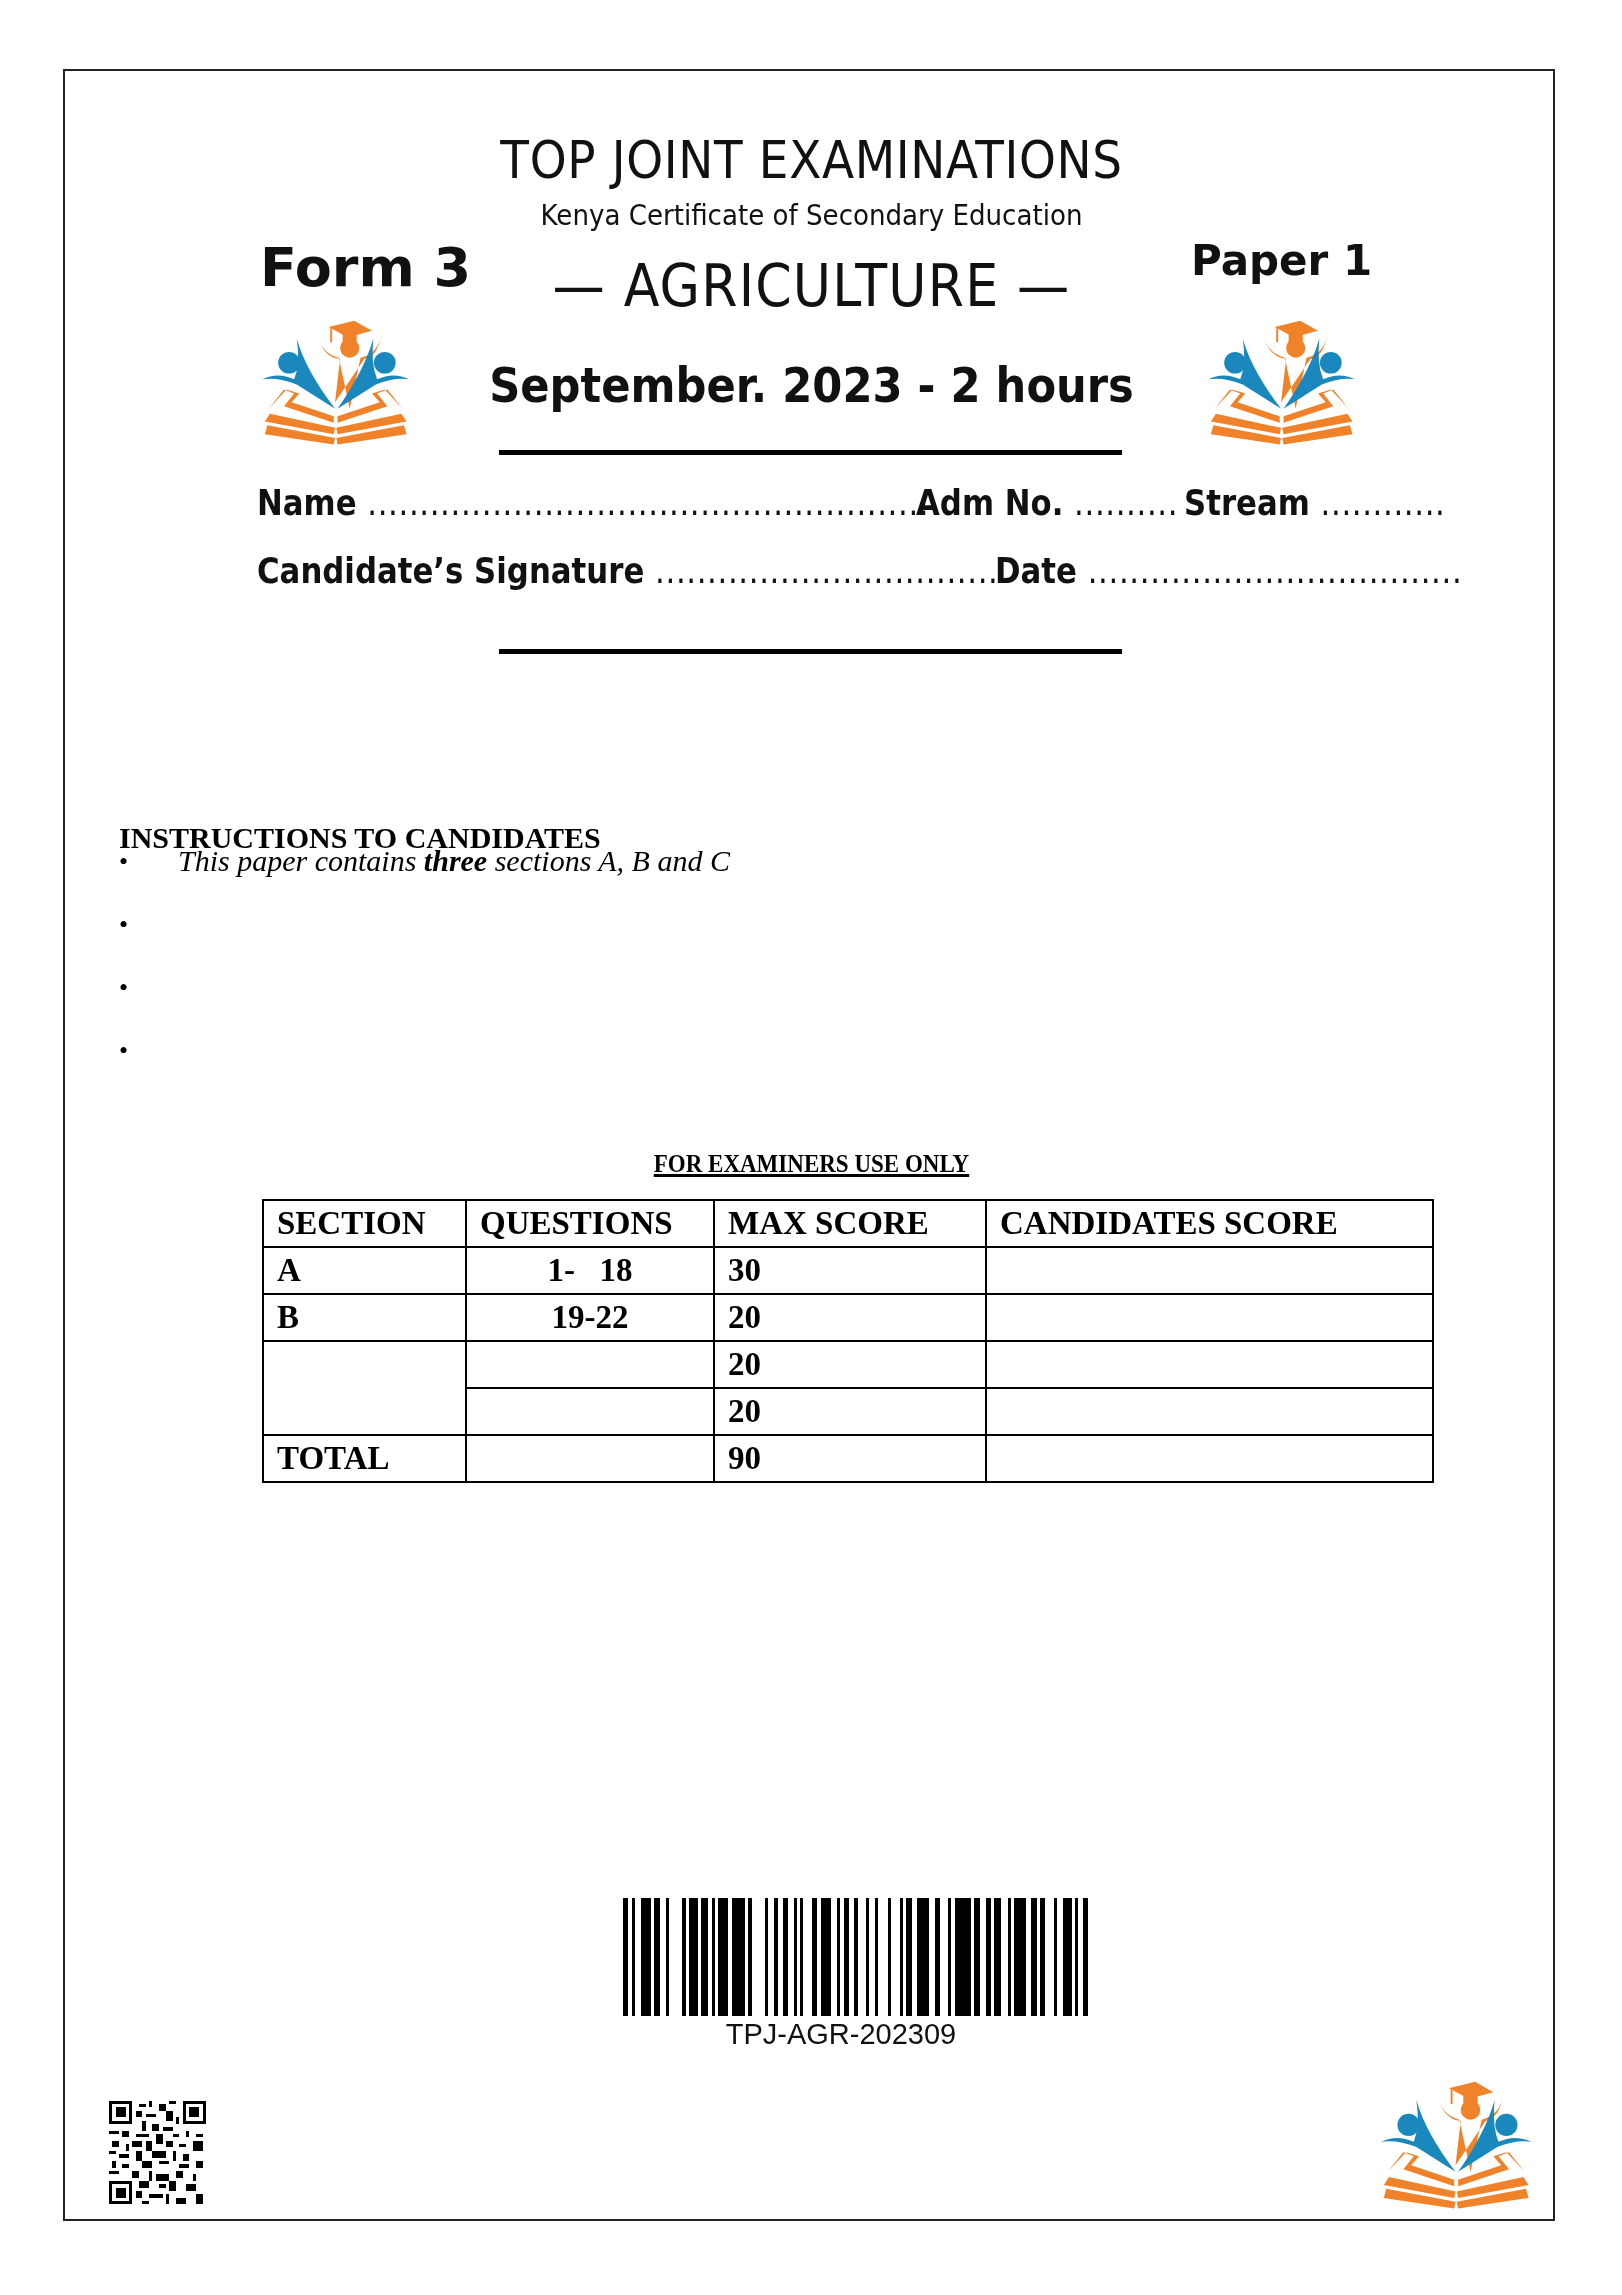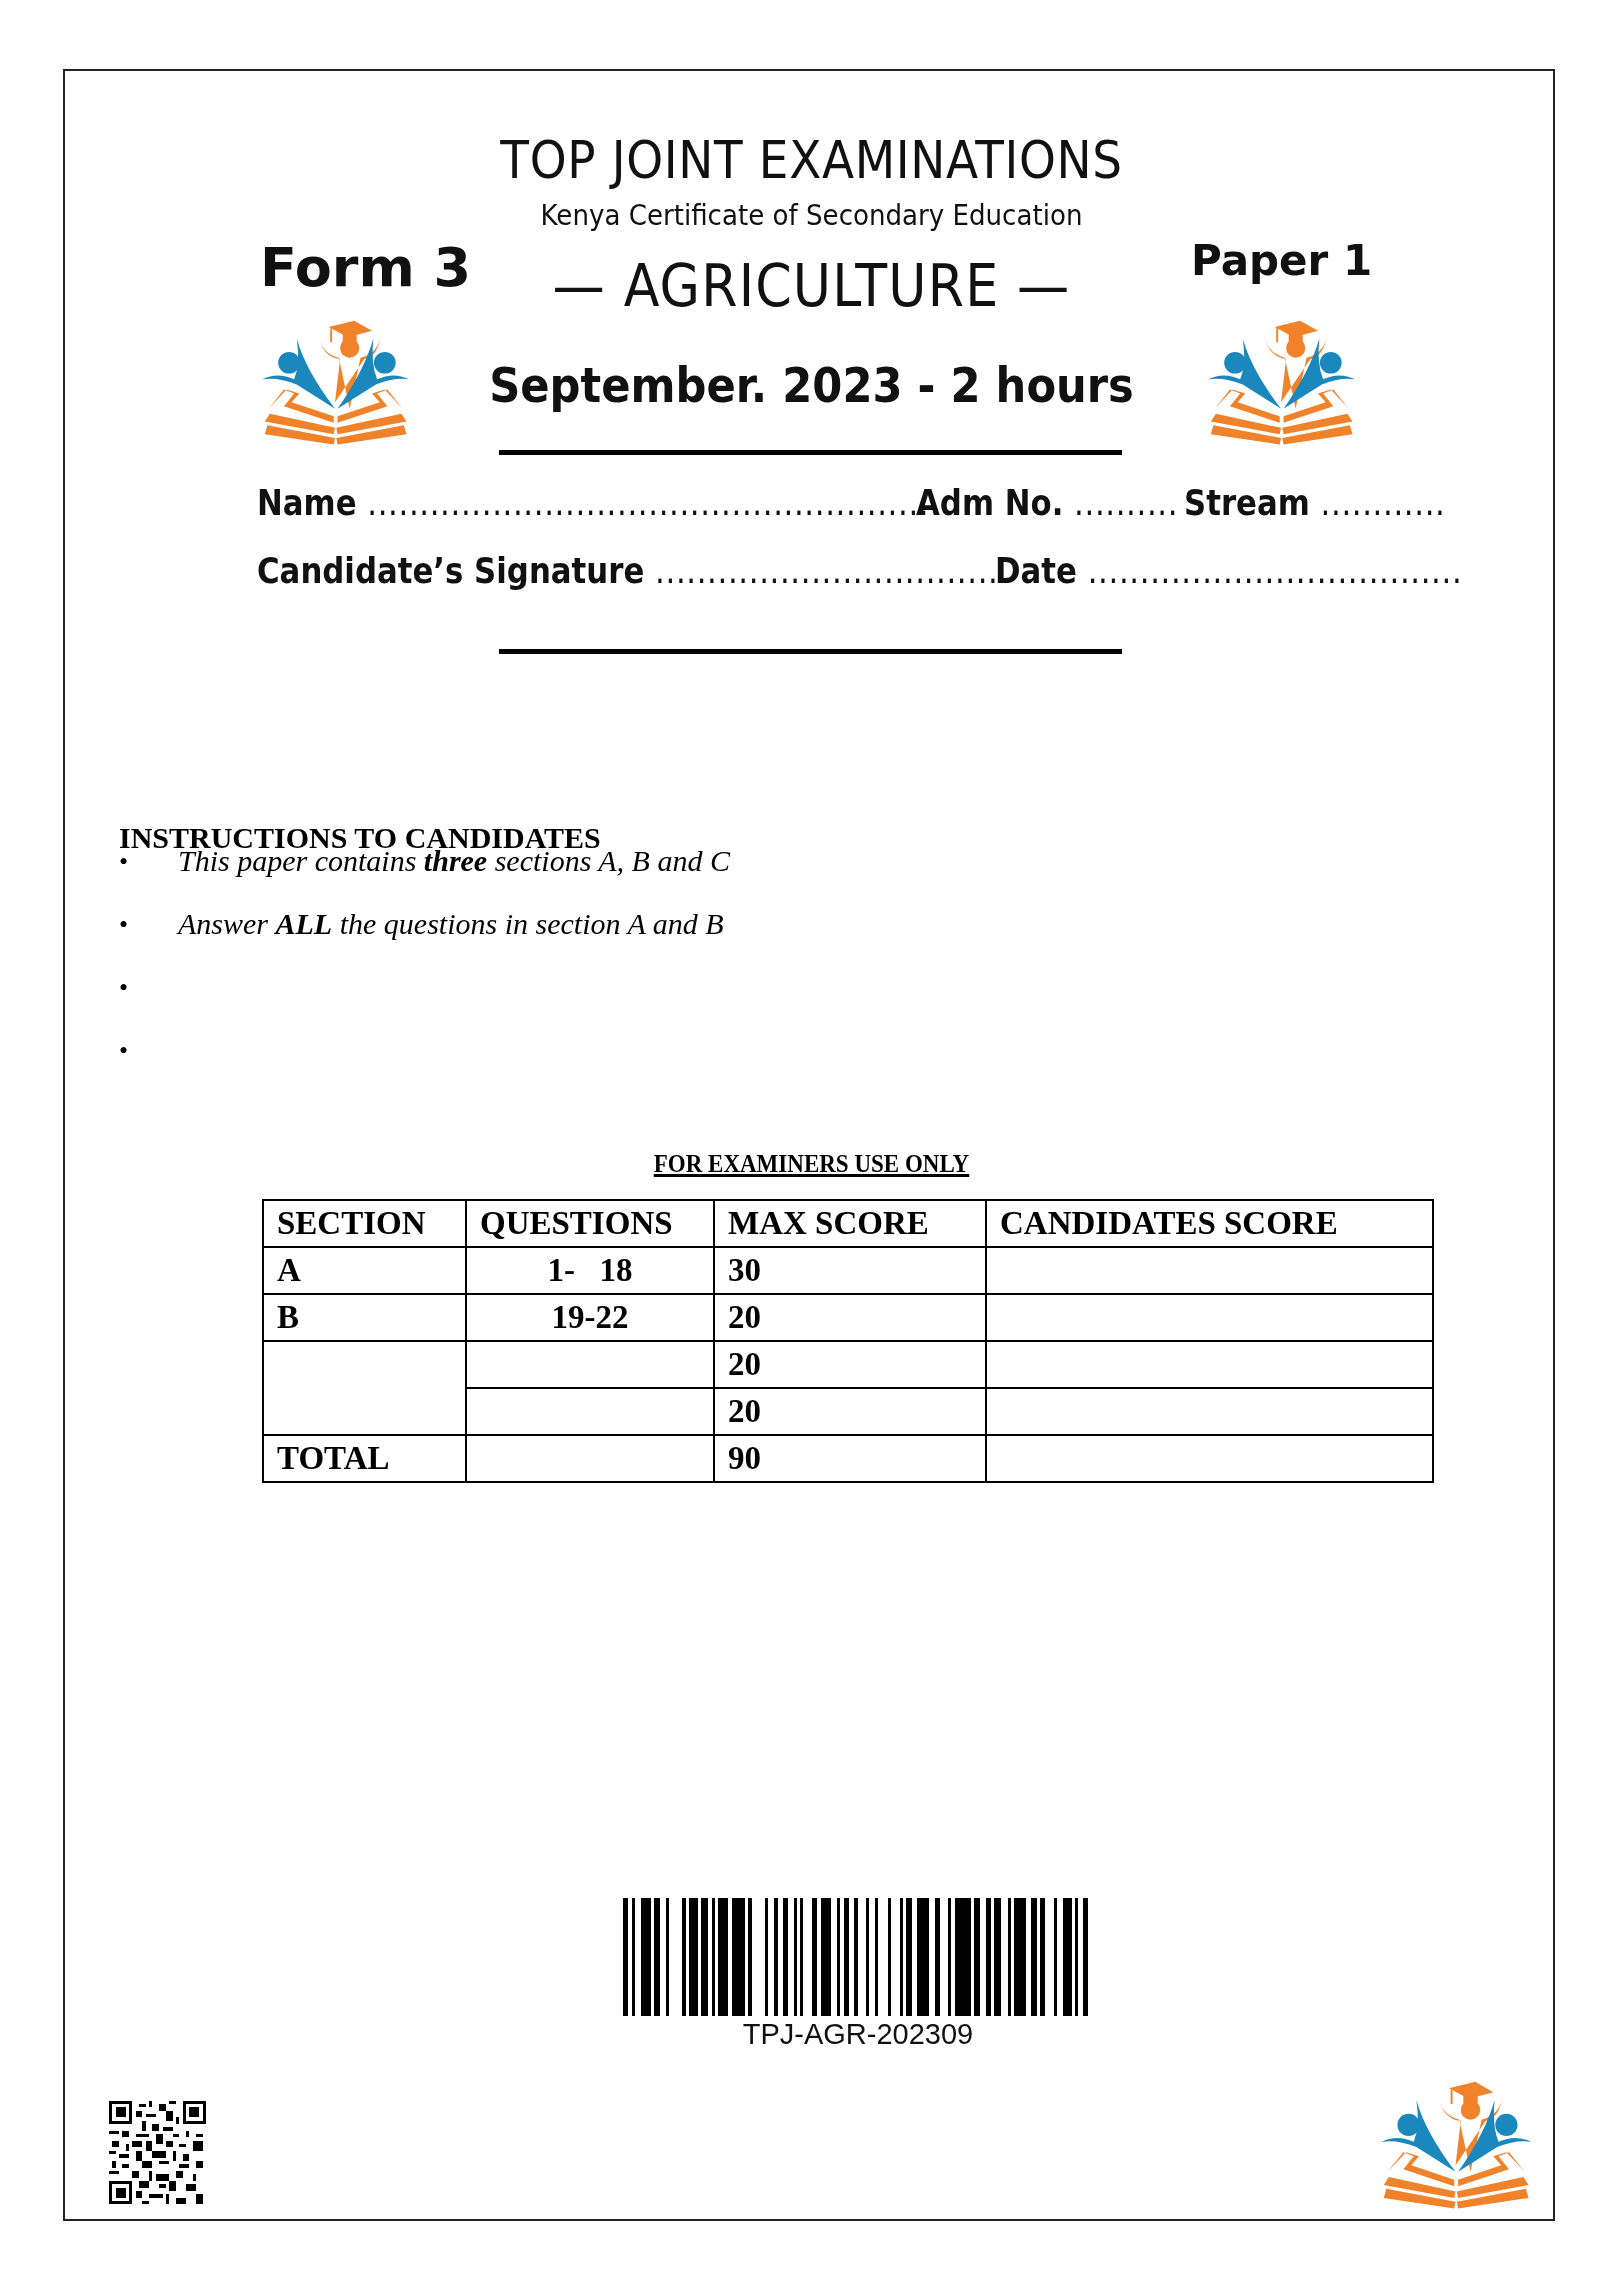--- a/index.html
+++ b/index.html
@@ -41,21 +41,21 @@
   table.scores { position: absolute; left: 262px; top: 1199px; width: 1170px; border-collapse: collapse; table-layout: fixed; }
   table.scores td, table.scores th {
     border: 2px solid #000; height: 47px; vertical-align: top;
     font-family: "Liberation Serif", "DejaVu Serif", serif; font-size: 33px; font-weight: bold;
     text-align: left; padding: 3.9px 13px 0 13px; box-sizing: border-box;
   }
   table.scores .c-questions { text-align: center; }
 
   .barcode { left: 623px; top: 1898px; width: 470px; height: 118px; display: flex; align-items: stretch; }
   .barcode span { display: block; height: 100%; }
-  .barcode-text { left: 623px; width: 470px; top: 2018px; text-align: center; font-size: 29px; font-family: "Liberation Sans", sans-serif; color: #111; }
+  .barcode-text { left: 606px; width: 470px; top: 2018px; text-align: center; font-size: 29px; font-family: "Liberation Sans", sans-serif; color: #111; }
 
   .qr { left: 109px; top: 2100px; width: 97px; height: 105px; }
   .logo { position: absolute; }
   .logo-left { left: 258px; top: 313px; width: 154px; height: 134px; }
   .logo-right { left: 1204px; top: 313px; width: 154px; height: 134px; }
   .logo-bottom { left: 1377px; top: 2074px; width: 157px; height: 137px; }
 </style>
 </head>
 <body>
 
@@ -131,21 +131,20 @@
 <div class="abs rule rule-2"></div>
 
 <div class="abs serif instr-head">INSTRUCTIONS TO CANDIDATES</div>
 <ul class="abs serif instr-list">
   <li class="instr-item">
     <span class="bullet">•</span>
     <span><span>This paper contains </span><b>three</b><span> sections A, B and C</span></span>
   </li>
   <li class="instr-item">
     <span class="bullet">•</span>
-    <span><span>Answer </span><b>ALL</b><span> the questions in section A and B</span></span>
   </li>
   <li class="instr-item">
     <span class="bullet">•</span>
   </li>
   <li class="instr-item">
     <span class="bullet">•</span>
   </li>
 </ul>
 
 <div class="abs serif examiners-title">FOR EXAMINERS USE ONLY</div>

